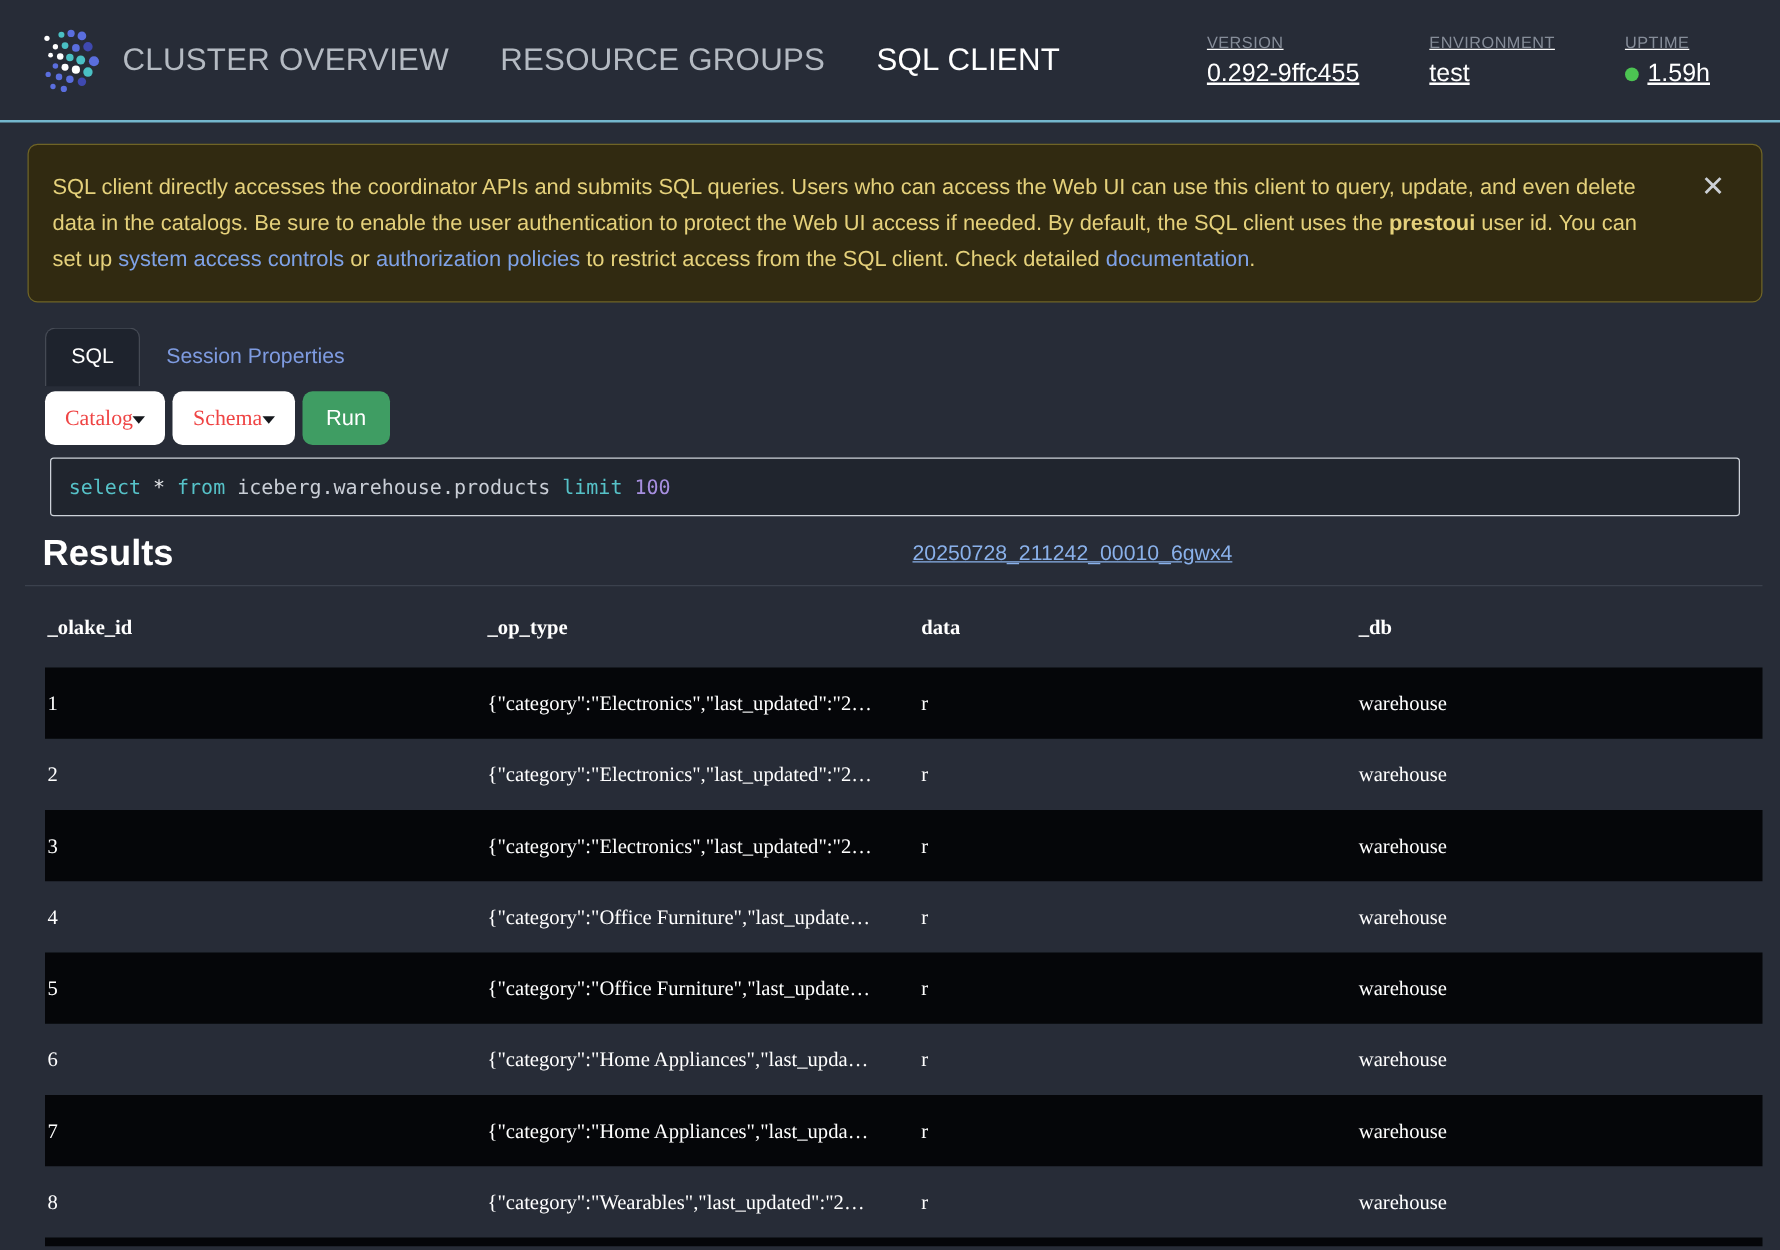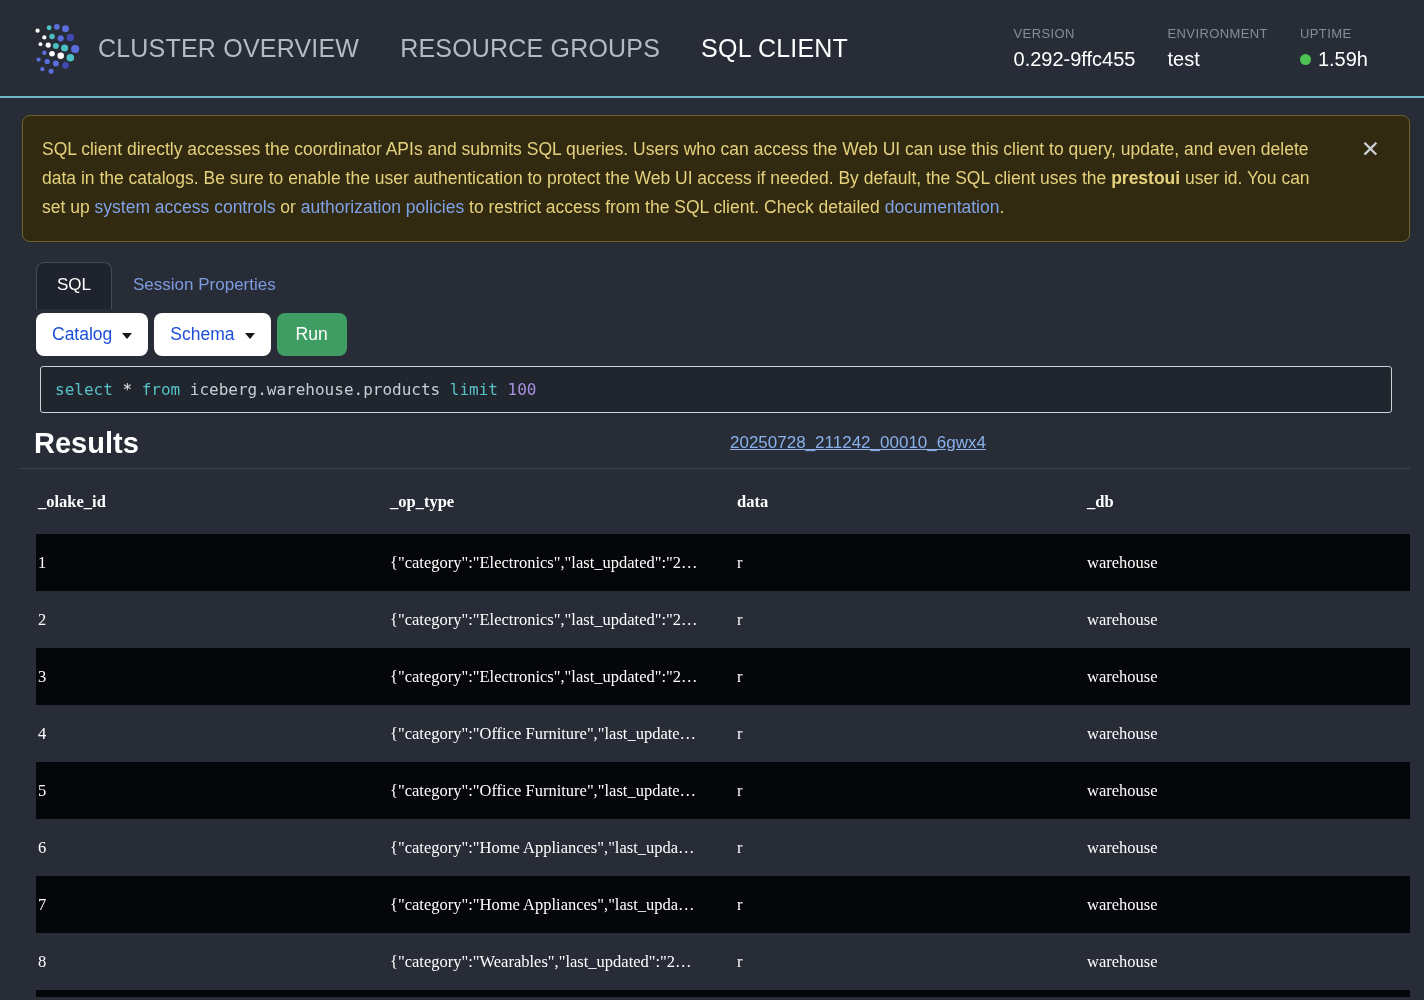--- a/index.html
+++ b/index.html
@@ -12,21 +12,21 @@
   
   .topnav {
     height:98px; display:flex; align-items:center;
     padding:0 56px 0 26px;
     border-bottom:2px solid var(--accent_underline,#74b7cd);
   }
   .logo { width:54px; height:60px; flex:0 0 auto; }
   .nav-links { display:flex; align-items:center; margin-left:18px; gap:41px; }
   .nav-link { font-size:25px; font-weight:500; letter-spacing:.2px; color:#b4bac2; cursor:pointer; white-space:nowrap; }
   .nav-link.active { color:#ffffff; }
-  .nav-stats { margin-left:auto; display:flex; gap:32px; }
+  .nav-stats { margin-left:auto; display:flex; gap:56px;text-decoration:underline; }
   .stat-label { font-size:13px; font-weight:500; color:#868d99; letter-spacing:.4px; margin-bottom:7px; }
   .stat-value { font-size:20px; color:#fff; display:flex; align-items:center; gap:7px; }
   .uptime-dot { width:11px; height:11px; border-radius:50%; background:var(--uptime_dot,#4cc352); display:inline-block; }
   
   .banner {
     position:relative; margin:17px 14px 0 22px;
     background:var(--banner_bg,#312a11);
     border:1.5px solid var(--banner_border,#6f6426);
     border-radius:8px; padding:19px 86px 19px 19px;
     color:var(--banner_text,#e5d17b); font-size:17.5px; line-height:29px;
@@ -44,23 +44,23 @@
     border-radius:8px 8px 0 0; padding:12px 20px 14px 20px;
     font-size:17px; color:#fff; cursor:pointer;
   }
   .tab-link {
     padding:12px 0 14px 21px; font-size:17px;
     color:var(--tab_link,#7e9be0); cursor:pointer; align-self:center;
   }
   
   .toolbar { margin:4px 14px 0 36px; display:flex; gap:6px; }
   .btn-light {
-    background:#ffffff; color:#1d4ed8; border:none; border-radius:8px;
+    background:#ffffff; color:#ef4444; border:none; border-radius:8px;
     height:43px; padding:0 16px; font-size:17.5px; font-weight:500;
-    font-family:Liberation Sans, sans-serif; display:flex; align-items:center; gap:10px; cursor:pointer;
+    font-family:Liberation Serif, serif; display:flex; align-items:center; cursor:pointer;
   }
   .caret { width:0; height:0; border-left:5px solid transparent; border-right:5px solid transparent; border-top:6px solid #15181d; margin-top:2px; }
   .btn-run {
     background:var(--run_button,#3f9d63); color:#fff; border:none; border-radius:8px;
     height:43px; padding:0 19px; font-size:17.5px; font-weight:500;
     font-family:inherit; cursor:pointer;
   }
   
   .sql-editor {
     margin:10px 32px 0 40px; height:47px;

